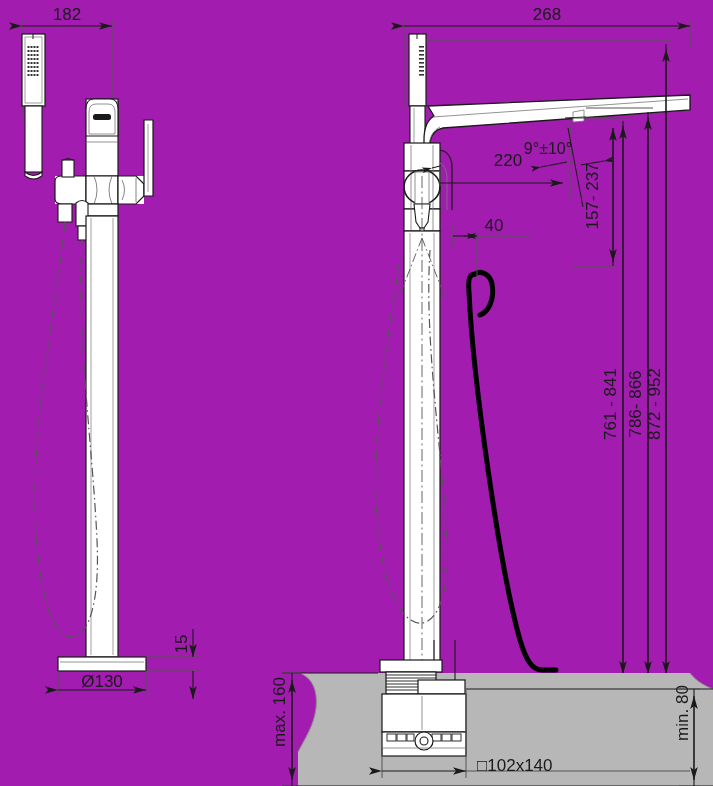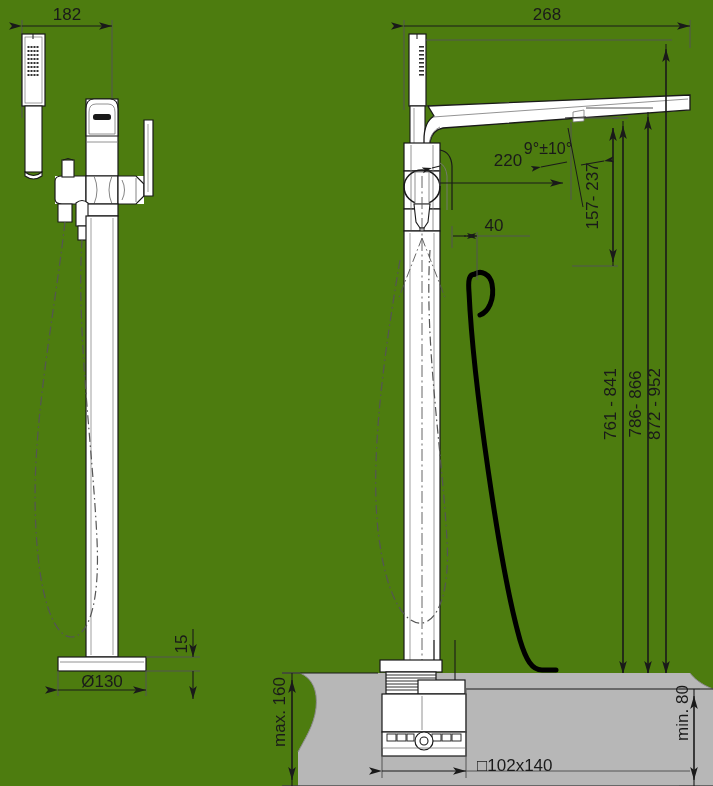--- a/index.html
+++ b/index.html
@@ -1,18 +1,18 @@
 <!DOCTYPE html>
 <html><head>
 <meta charset="utf-8">
 <style>
   html,body{margin:0;padding:0;background:#ffffff;}
   body{width:713px;height:786px;overflow:hidden;
        font-family:"Liberation Sans","DejaVu Sans",sans-serif;}
-  #sheet{position:relative;width:713px;height:786px;background:#4d7c0f;}
+  #sheet{position:relative;width:713px;height:786px;background:#a21caf;}
   #sheet svg{position:absolute;left:0;top:0;}
   .dimtext{font-family:"Liberation Sans","DejaVu Sans",sans-serif;
            font-size:17px;fill:#1a1a1a;}
   .dimtext.small{font-size:16px;}
 </style>
 </head>
 <body>
 
 <div id="sheet">
 

